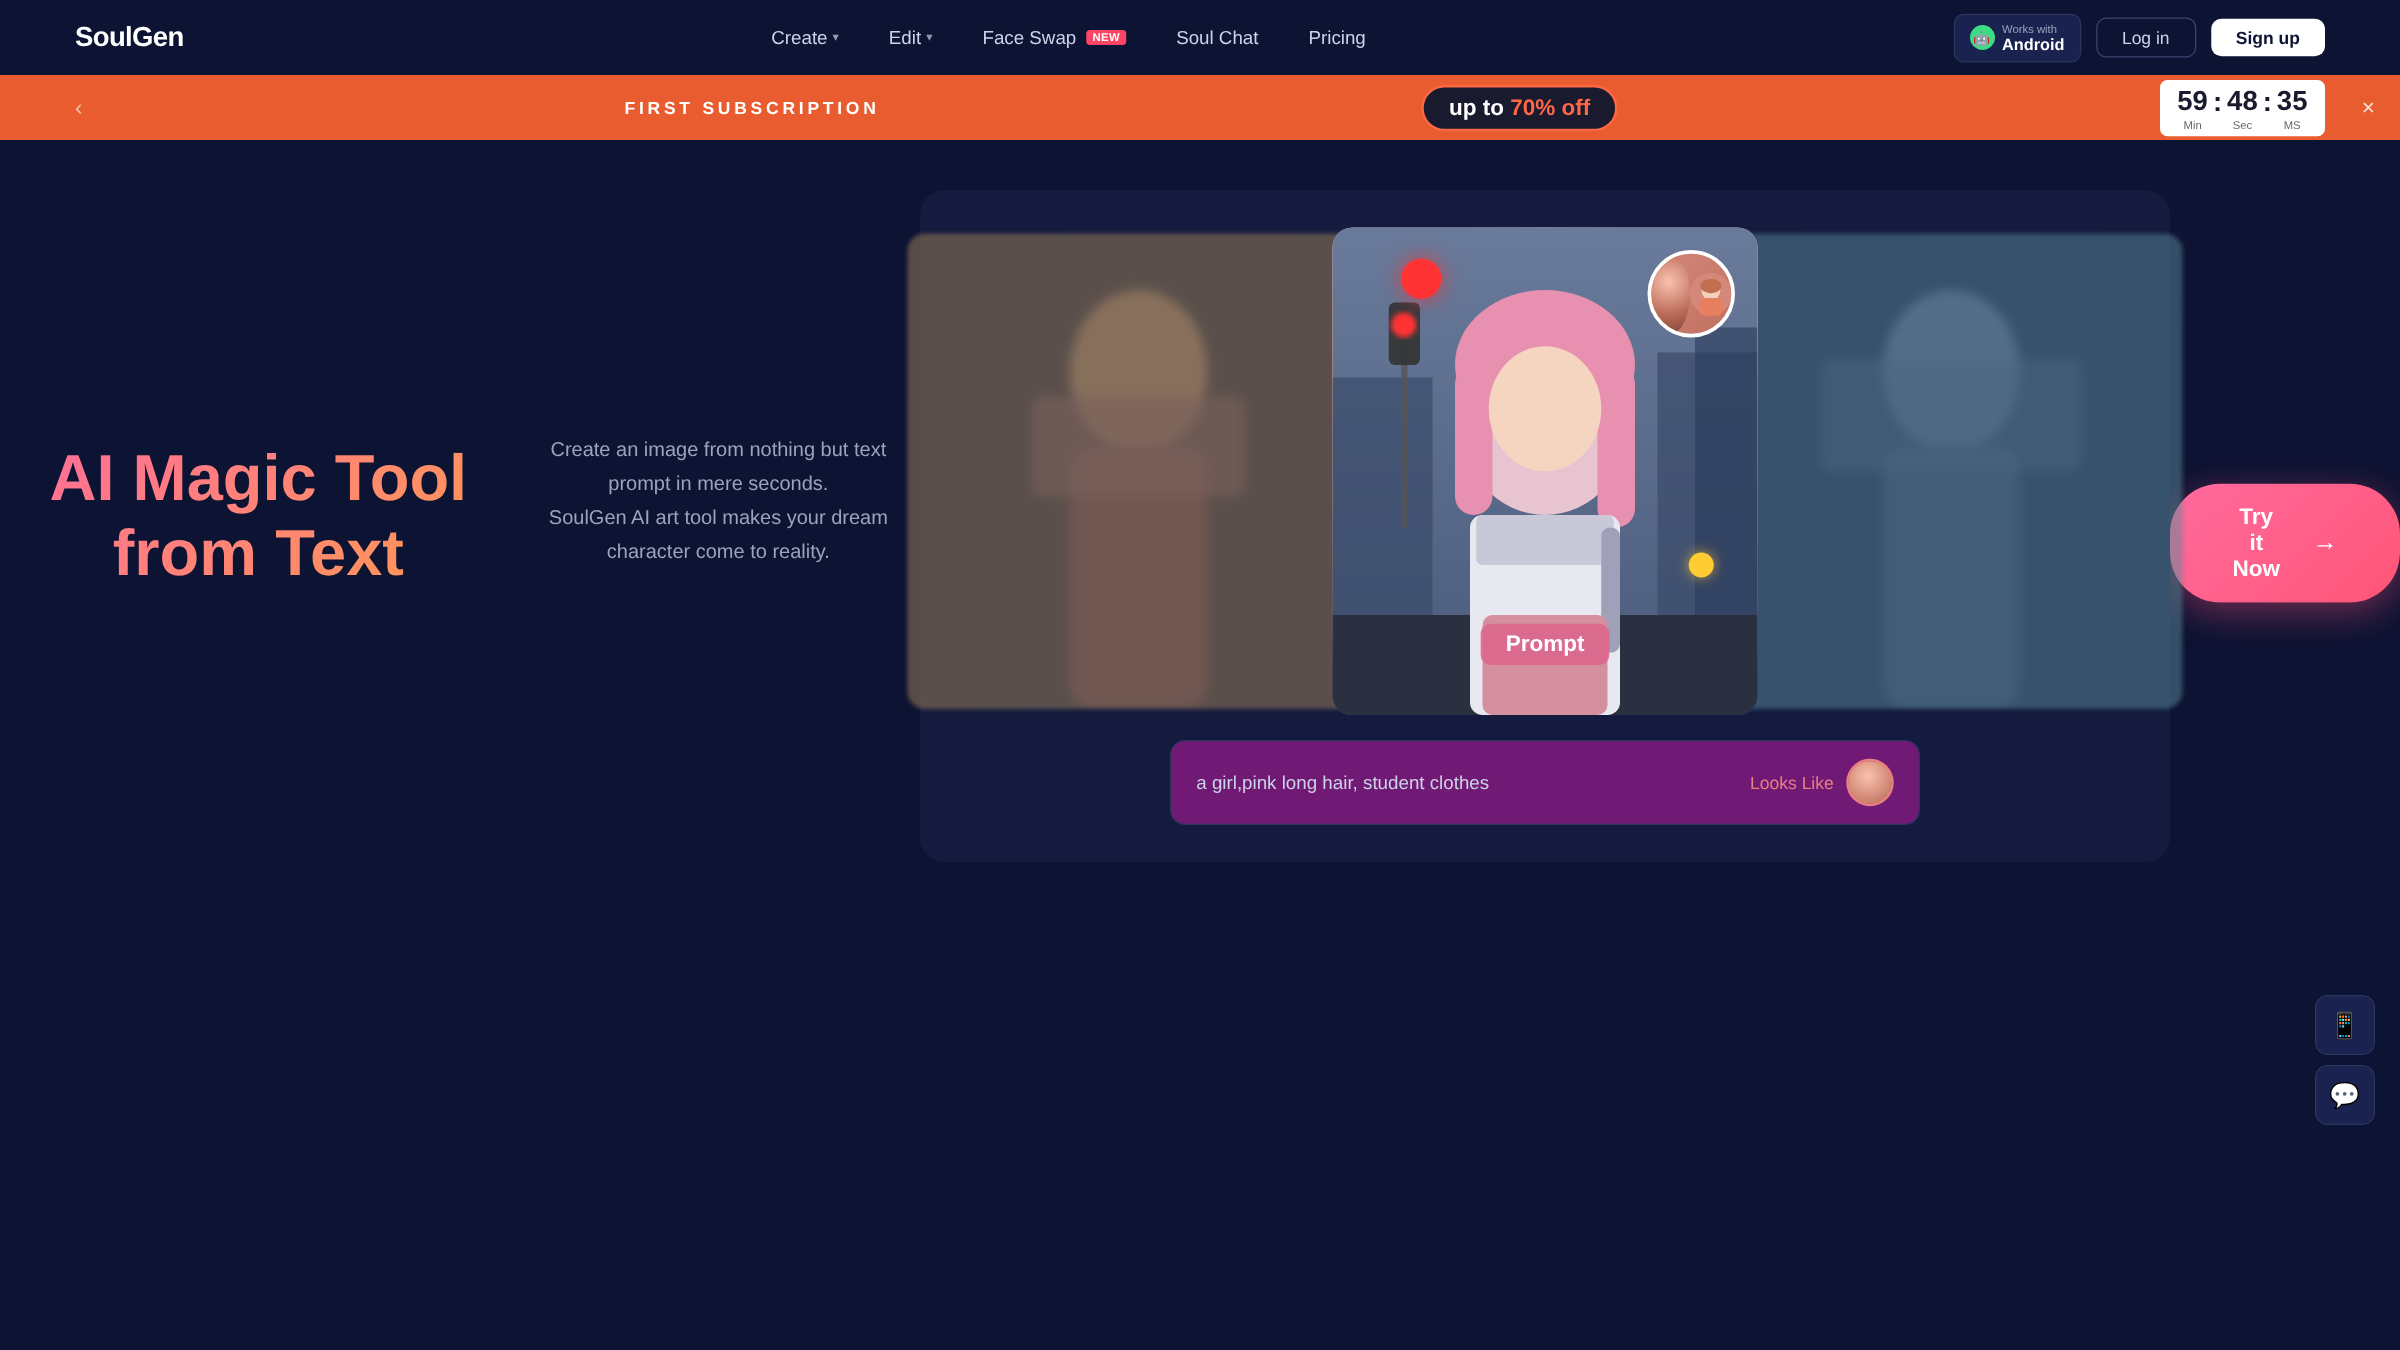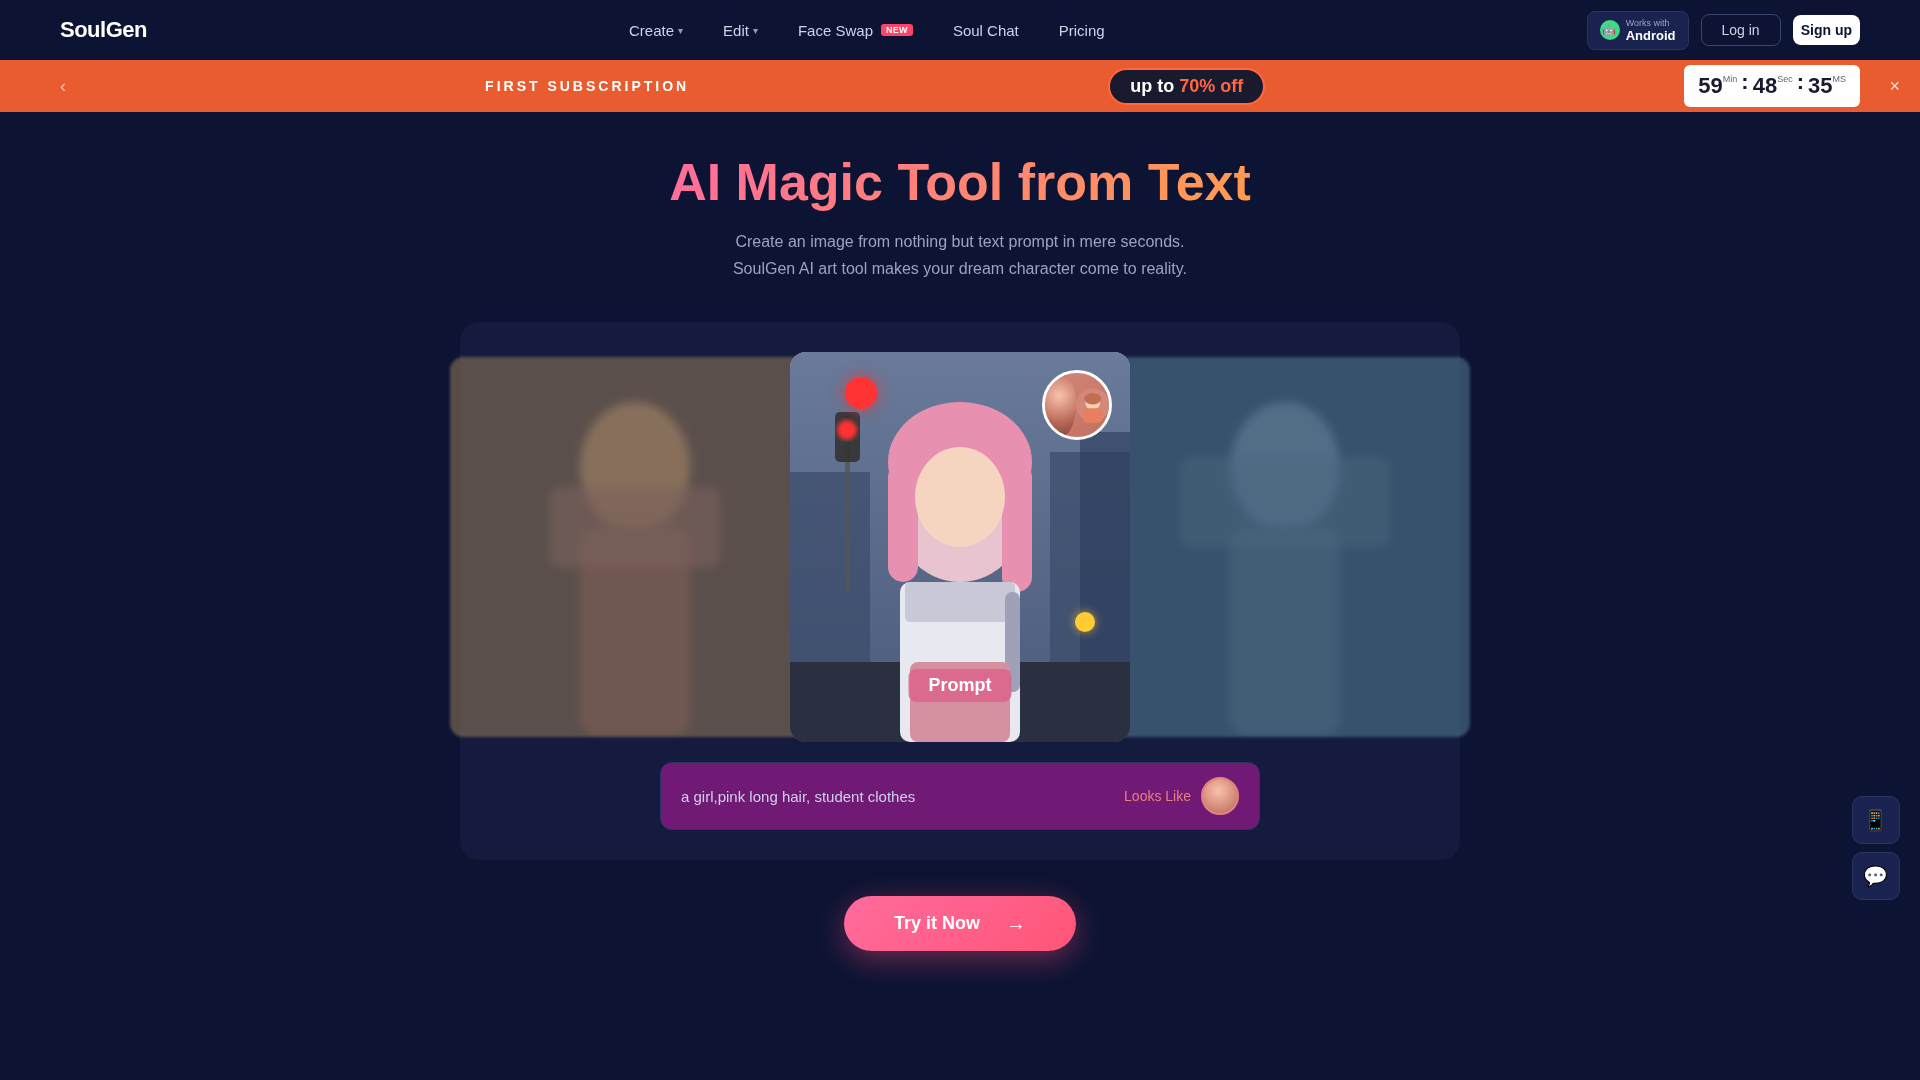--- a/index.html
+++ b/index.html
@@ -89,21 +89,21 @@
       color: #cdd2e8;
       padding: 7px 20px;
       border-radius: 8px;
       font-size: 14px;
       cursor: pointer;
     }
     .btn-signup {
       background: #fff;
       border: none;
       color: #0d1333;
-      padding: 7px 8px;
+      padding: 7px 20px;
       border-radius: 8px;
       font-size: 14px;
       font-weight: 600;
       cursor: pointer;
     }
 
     
     .banner {
       background: #e85c30;
       height: 52px;
@@ -141,42 +141,43 @@
       gap: 4px;
       background: #fff;
       color: #1a1a2e;
       padding: 4px 14px;
       border-radius: 6px;
       font-size: 22px;
       font-weight: 700;
     }
     .banner-timer .time-unit {
       display: flex;
-      flex-direction: row;
+      flex-direction: column;
+      align-items: center;
     }
     .banner-timer .time-label {
       font-size: 9px;
       font-weight: 400;
       color: #666;
       margin-top: 1px;
     }
     .banner-timer .colon { font-size: 22px; font-weight: 700; color: #1a1a2e; margin-bottom: 8px; }
     .banner-close {
       color: #fff;
       font-size: 18px;
       cursor: pointer;
       opacity: 0.8;
       position: absolute;
       right: 20px;
     }
 
     
     .main-content {
       display: flex;
-      flex-direction: column;
+      flex-direction: row;
       align-items: center;
       padding-top: 40px;
     }
 
     .hero-title {
       font-size: 52px;
       font-weight: 800;
       background: linear-gradient(135deg, #ff6b9d, #ff9d4d);
       -webkit-background-clip: text;
       -webkit-text-fill-color: transparent;

